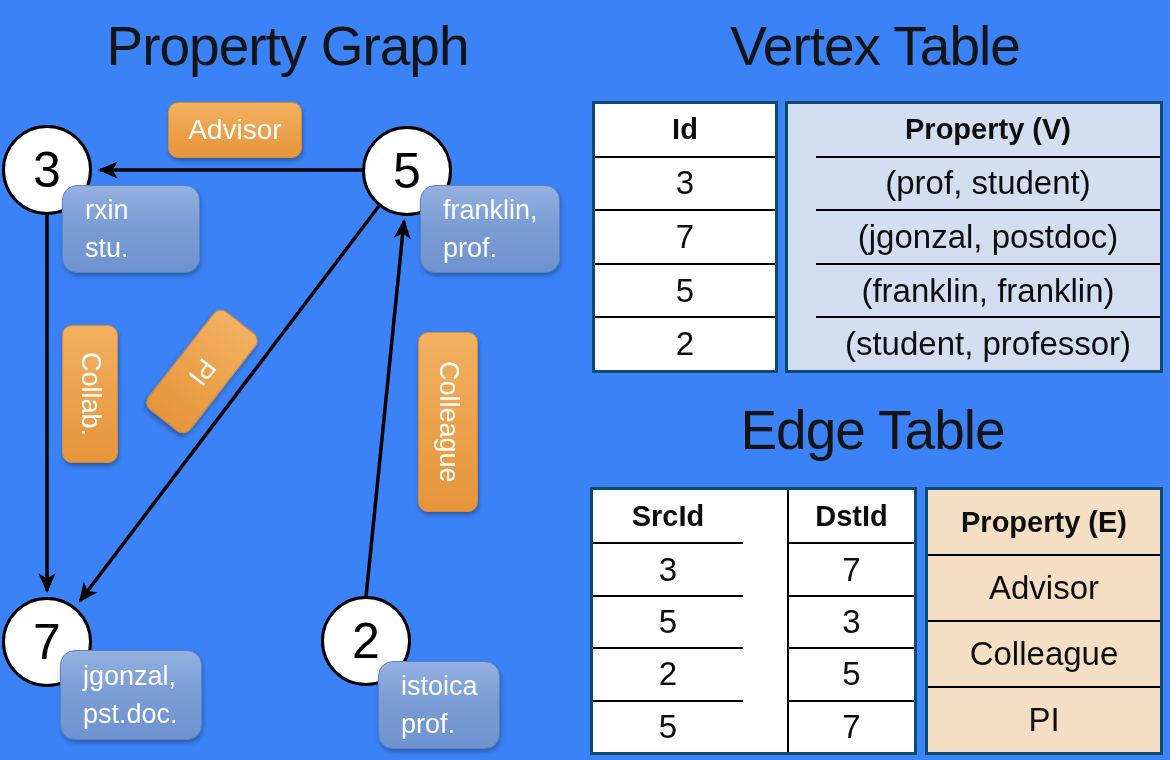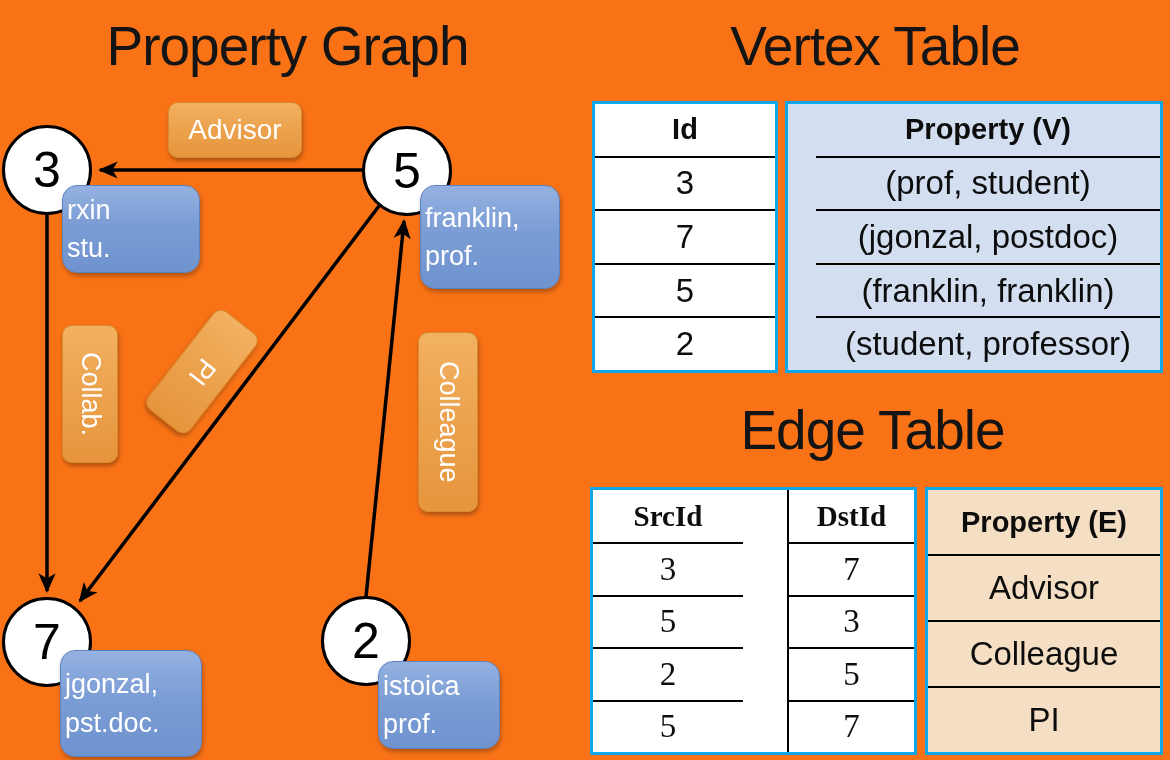--- a/index.html
+++ b/index.html
@@ -1,18 +1,18 @@
 <!DOCTYPE html>
 <html><head>
 <meta charset="utf-8">
 <style>
   * { margin:0; padding:0; box-sizing:border-box; }
   html,body { background:#ffffff; }
   .stage {
-    position:relative; width:1170px; height:760px; background:#f97316;
+    position:relative; width:1170px; height:760px; background:#3b82f6;
     font-family:"Liberation Sans", sans-serif; color:#111; overflow:hidden;
   }
   
   .title {
     position:absolute; text-align:center; font-size:55px; font-weight:400;
     letter-spacing:-1px; color:#141414; white-space:nowrap;
   }
   #t-graph  { left:0;   top:14px;  width:575px; }
   #t-vertex { left:585px; top:14px;  width:580px; }
   #t-edge   { left:585px; top:398px; width:575px; }
@@ -31,25 +31,25 @@
   #node-5 { left:362px; top:126px; }
   #node-7 { left:2px;   top:597px; }
   #node-2 { left:321px; top:596px; }
 
   
   .pbox {
     position:absolute; z-index:3; border-radius:15px;
     background:linear-gradient(180deg,#94b1e0 0%,#7b9dd5 45%,#6f93cf 100%);
     border:1px solid #5d82c1; box-shadow:1px 3px 4px rgba(0,0,0,0.28);
     color:#fff; font-size:27px; line-height:1.42;
-    display:flex; flex-direction:column; justify-content:center; padding-left:4px;
+    display:flex; flex-direction:column; justify-content:center; padding-left:22px;
   }
   #pbox-3 { left:62px;  top:185px; width:138px; height:88px; }
-  #pbox-5 { left:420px; top:185px; width:140px; height:104px; }
-  #pbox-7 { left:60px;  top:650px; width:142px; height:107px; }
+  #pbox-5 { left:420px; top:185px; width:140px; height:88px; }
+  #pbox-7 { left:60px;  top:650px; width:142px; height:90px; }
   #pbox-2 { left:378px; top:652px; width:122px; height:88px;margin-top:9px; }
 
   
   .elabel {
     position:absolute; z-index:4; border-radius:10px;
     background:linear-gradient(180deg,#f2b162 0%,#eca24d 50%,#e6953c 100%);
     border:1px solid #d88c2f; box-shadow:1px 3px 4px rgba(0,0,0,0.30);
     color:#fff; font-size:28px;
     display:flex; align-items:center; justify-content:center;
   }
@@ -57,23 +57,23 @@
   #el-advisor   { left:168px; top:102px; width:134px; height:56px; }
   #el-collab    { left:62px;  top:325px; width:56px;  height:138px; }
   #el-colleague { left:418px; top:332px; width:60px;  height:180px; }
   #el-pi        { left:175px; top:309px; width:54px;  height:125px; transform:rotate(38deg); }
 
   
   .tblwrap { position:absolute; z-index:2; }
   #vertex-table { left:592px; top:101px; width:571px; height:272px; }
   #edge-table   { left:590px; top:487px; width:573px; height:268px; }
 
-  .tcol, .tgrid { position:absolute; top:0; height:100%; border:3px solid #0ea5e9; background:#fff; }
+  .tcol, .tgrid { position:absolute; top:0; height:100%; border:3px solid #0c4a6e; background:#fff; }
   .tcol { display:flex; flex-direction:column; }
-  .tgrid { display:grid; grid-template-columns:150px 1fr; grid-auto-rows:1fr;font-family:Liberation Serif, serif; }
+  .tgrid { display:grid; grid-template-columns:150px 1fr; grid-auto-rows:1fr; }
 
   #vt-id   { left:0;     width:186px; }
   #vt-prop { left:193px; width:378px; background:#d3dff1;padding-left:28px; }
   #et-ids  { left:0;     width:327px; }
   #et-prop { left:335px; width:238px; background:#f5dfc4;justify-content:center; }
 
   .tcell {
     flex:1; display:flex; align-items:center; justify-content:center;
     font-size:33px; color:#0d0d0d; white-space:nowrap;
   }

